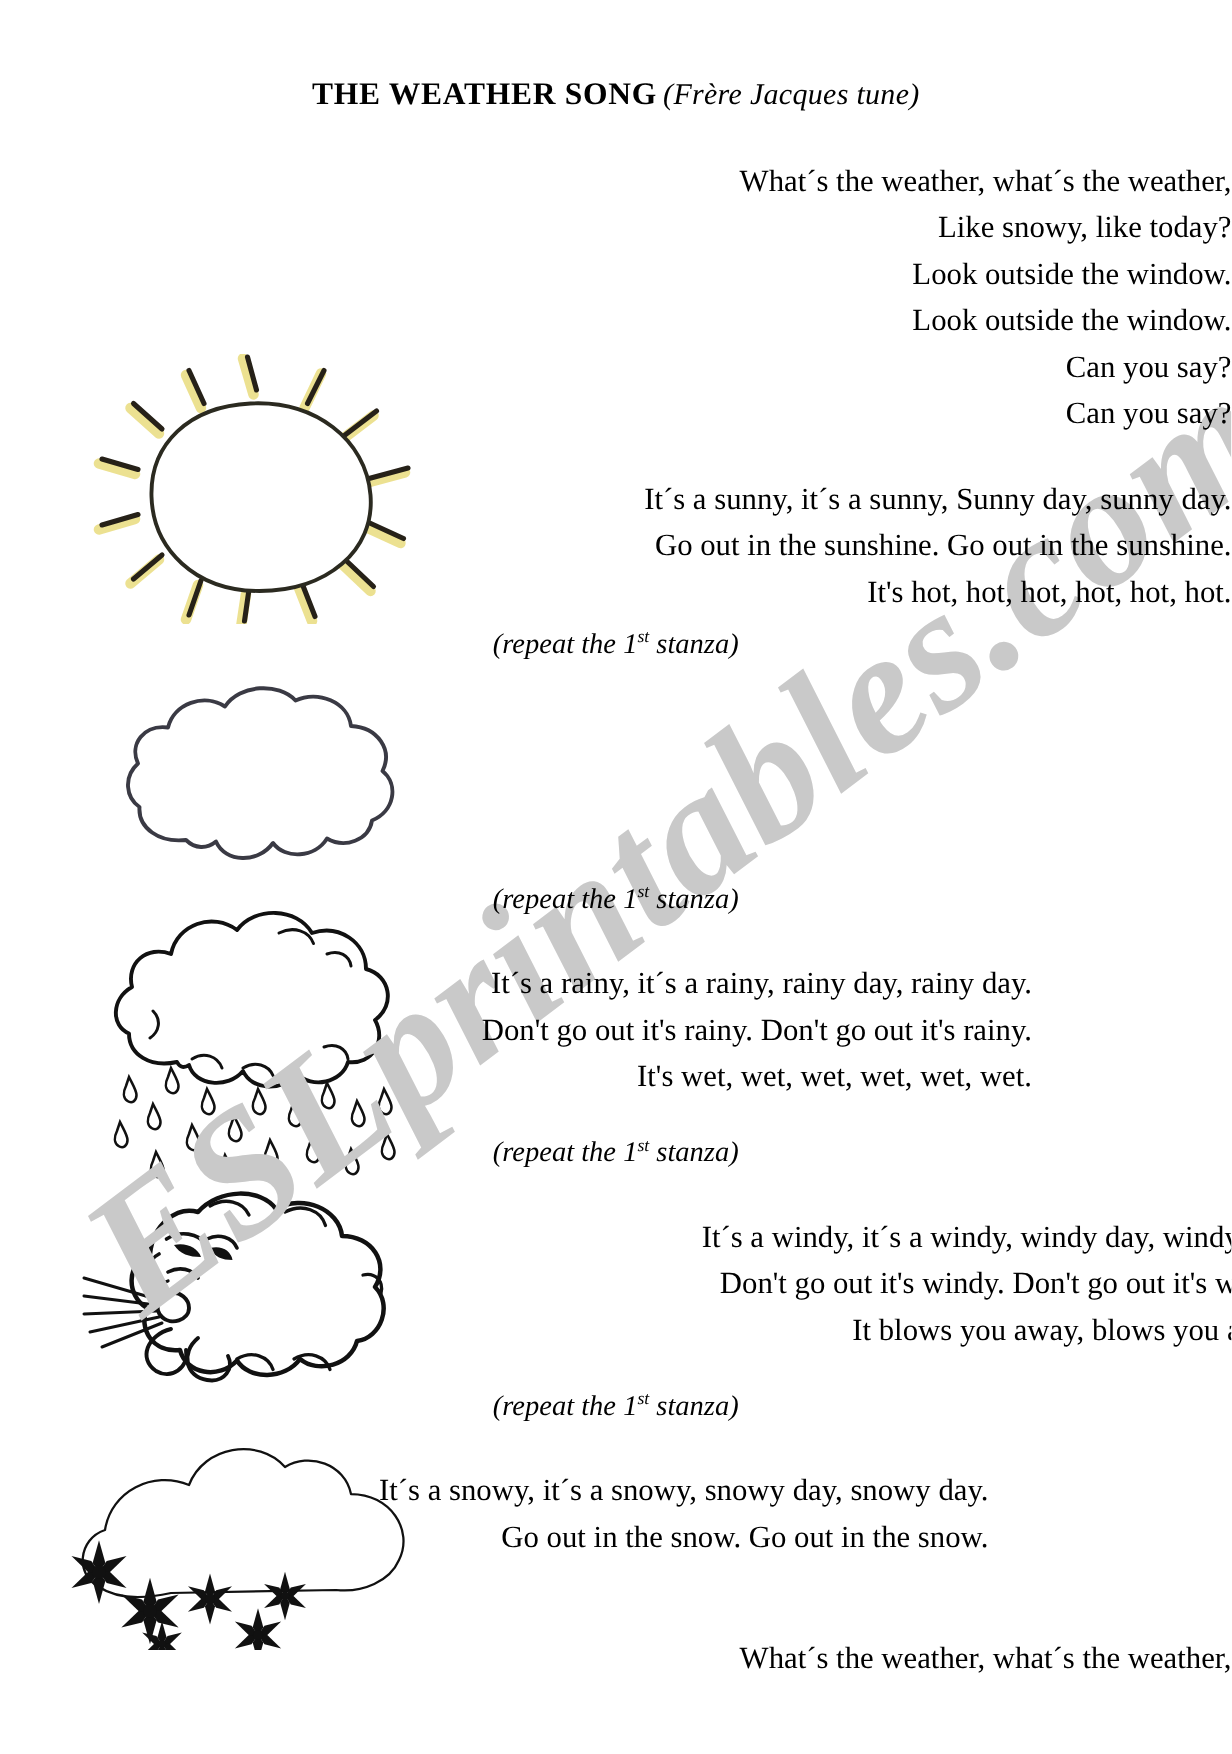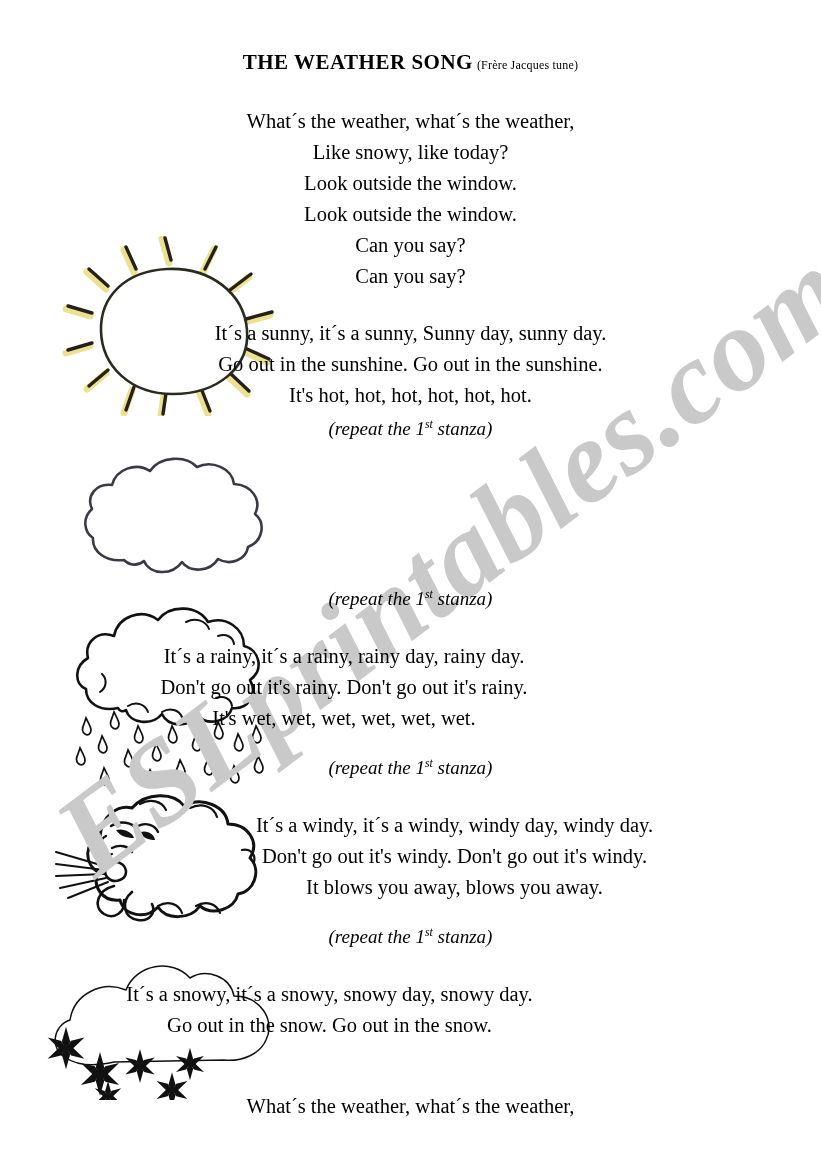--- a/index.html
+++ b/index.html
@@ -46,28 +46,29 @@
     width: 821px;
     text-align: center;
     z-index: 10;
   }
   .title-main {
     font-size: 21px;
     font-weight: bold;
     letter-spacing: 0.5px;
   }
   .title-sub {
-    font-size: 12px;
+    font-size: 20px;
+    font-style: italic;
     letter-spacing: 0.2px;
   }
 
   
   .lyrics {
     position: absolute;
-    text-align: center;
+    text-align: right;
     font-size: 20.5px;
     line-height: 31px;
     z-index: 10;
     white-space: nowrap;
   }
   .lyrics div { white-space: nowrap; }
 
   .repeat {
     position: absolute;
     text-align: center;

